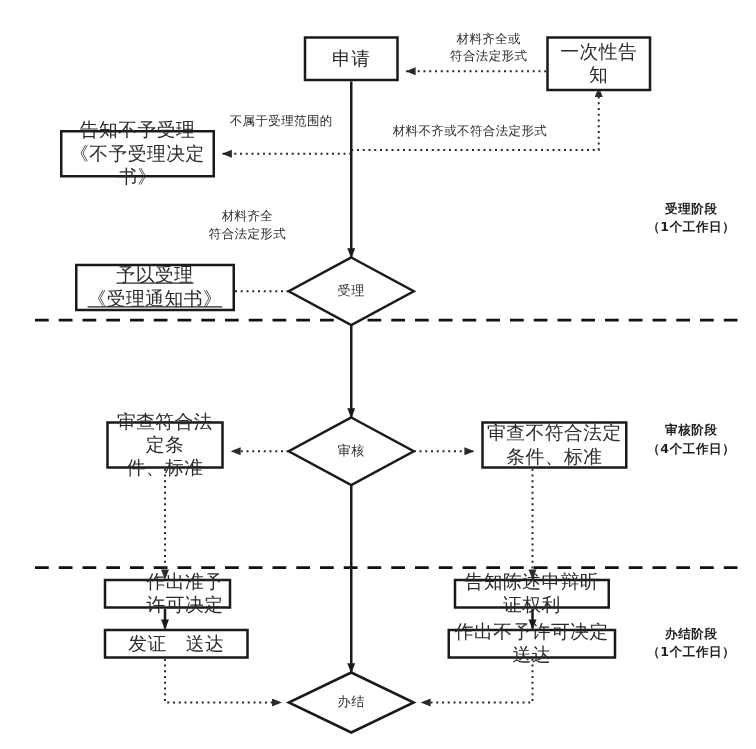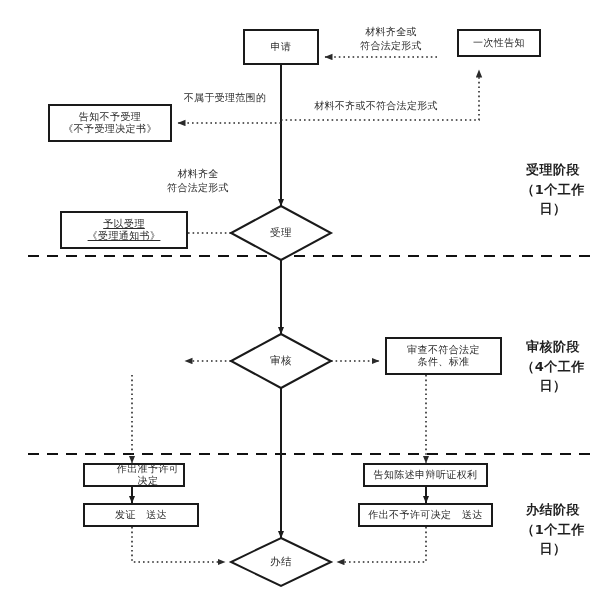--- a/index.html
+++ b/index.html
@@ -28,21 +28,21 @@
     position: absolute;
     box-sizing: border-box;
     background: #ffffff;
     border: 2px solid #1a1a1a;
     display: flex;
     align-items: center;
     justify-content: center;
     text-align: center;
     color: #2b2b2b;
     line-height: 1.25;
-    font-size: 10px;
+    font-size: 15px;
     letter-spacing: 0.4px;
   }
   .node .txt {
     display: block;
     white-space: pre-line;
     padding: 0 2px;
   }
   .diamond-wrap {
     position: absolute;
   }
@@ -64,21 +64,21 @@
     position: absolute;
     font-size: 10px;
     color: #2b2b2b;
     text-align: center;
     line-height: 1.35;
     white-space: pre-line;
     letter-spacing: 0.3px;
   }
   .stage-label {
     position: absolute;
-    font-size: 13px;
+    font-size: 10px;
     font-weight: bold;
     color: #1f1f1f;
     text-align: center;
     line-height: 1.5;
     white-space: pre-line;
     letter-spacing: 0.5px;
   }
 </style>
 </head>
 <body>
@@ -130,34 +130,38 @@
 
     <polygon points="281,206 331,233 281,260 231,233" fill="#ffffff" stroke="#1a1a1a" stroke-width="2"></polygon>
     <polygon points="281,334 331,361 281,388 231,361" fill="#ffffff" stroke="#1a1a1a" stroke-width="2"></polygon>
     <polygon points="281,538 331,562 281,586 231,562" fill="#ffffff" stroke="#1a1a1a" stroke-width="2"></polygon>
   </svg>
 
   <div class="node" style="left:243px; top:29px; width:76px; height:36px;">
     <span class="txt">申请</span>
   </div>
 
-  <div class="node" style="left:457px; top:29px; width:84px; height:28px;">
+  <div class="node" style="left:437px; top:29px; width:84px; height:44px;">
     <span class="txt">一次性告知</span>
   </div>
 
   <div class="node" style="left:48px; top:104px; width:124px; height:38px;">
     <span class="txt">告知不予受理
 《不予受理决定书》</span>
   </div>
 
   <div class="node" style="left:60px; top:211px; width:128px; height:38px;text-decoration:underline;">
     <span class="txt">予以受理
 《受理通知书》</span>
   </div>
 
+  <div class="node" style="left:85px; top:337px; width:94px; height:38px;">
+    <span class="txt">审查符合法定条
+件、标准</span>
+  </div>
 
   <div class="node" style="left:385px; top:337px; width:117px; height:38px;">
     <span class="txt">审查不符合法定
 条件、标准</span>
   </div>
 
   <div class="node" style="left:83px; top:463px; width:102px; height:24px;padding-left:28px;">
     <span class="txt">作出准予许可决定</span>
   </div>
 

